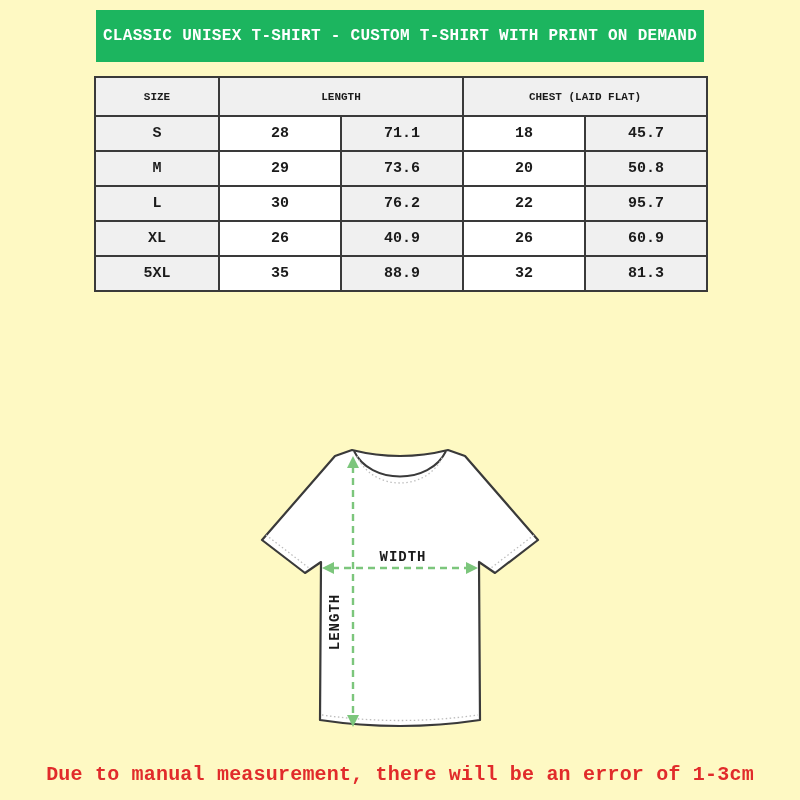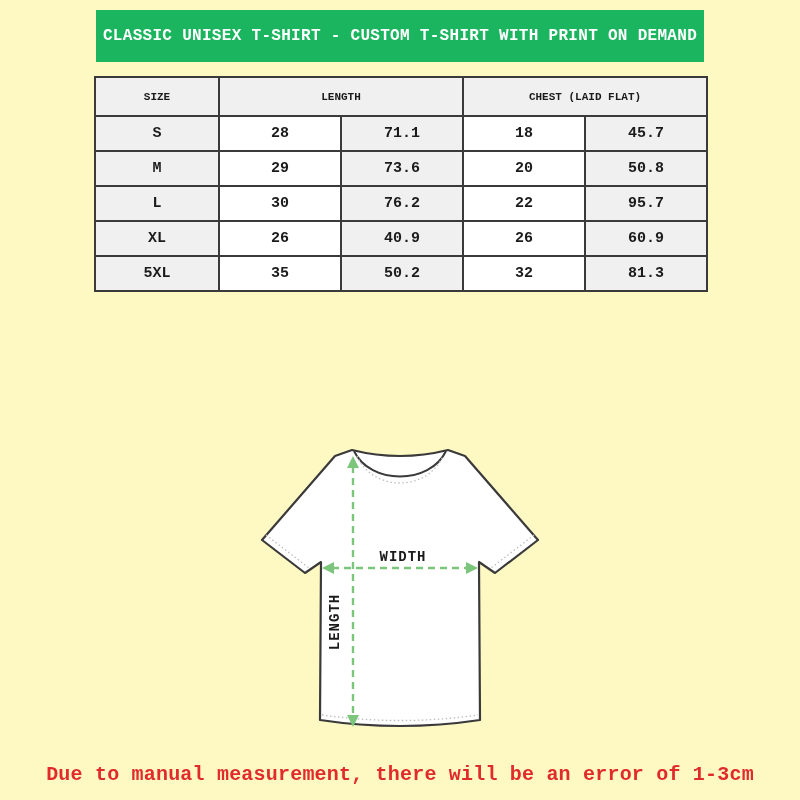--- a/index.html
+++ b/index.html
@@ -88,21 +88,21 @@
           <tr>
             <td class="gray">XL</td>
             <td>26</td>
             <td class="gray">40.9</td>
             <td>26</td>
             <td class="gray">60.9</td>
           </tr>
           <tr>
             <td class="gray">5XL</td>
             <td>35</td>
-            <td class="gray">50.2</td>
+            <td class="gray">88.9</td>
             <td>32</td>
             <td class="gray">81.3</td>
           </tr>
         </tbody>
     </table>
   </div>
 
   <div class="diagram">
     <svg width="320" height="320" viewBox="0 0 320 320">
 

